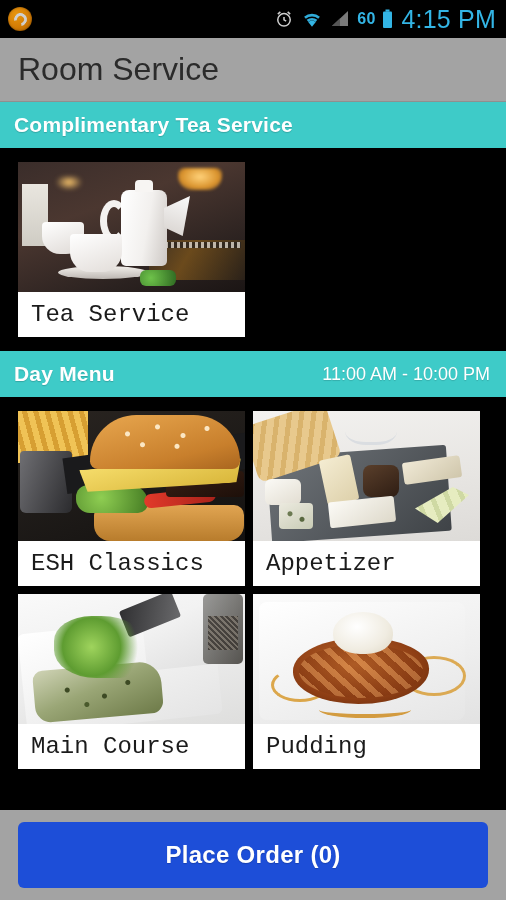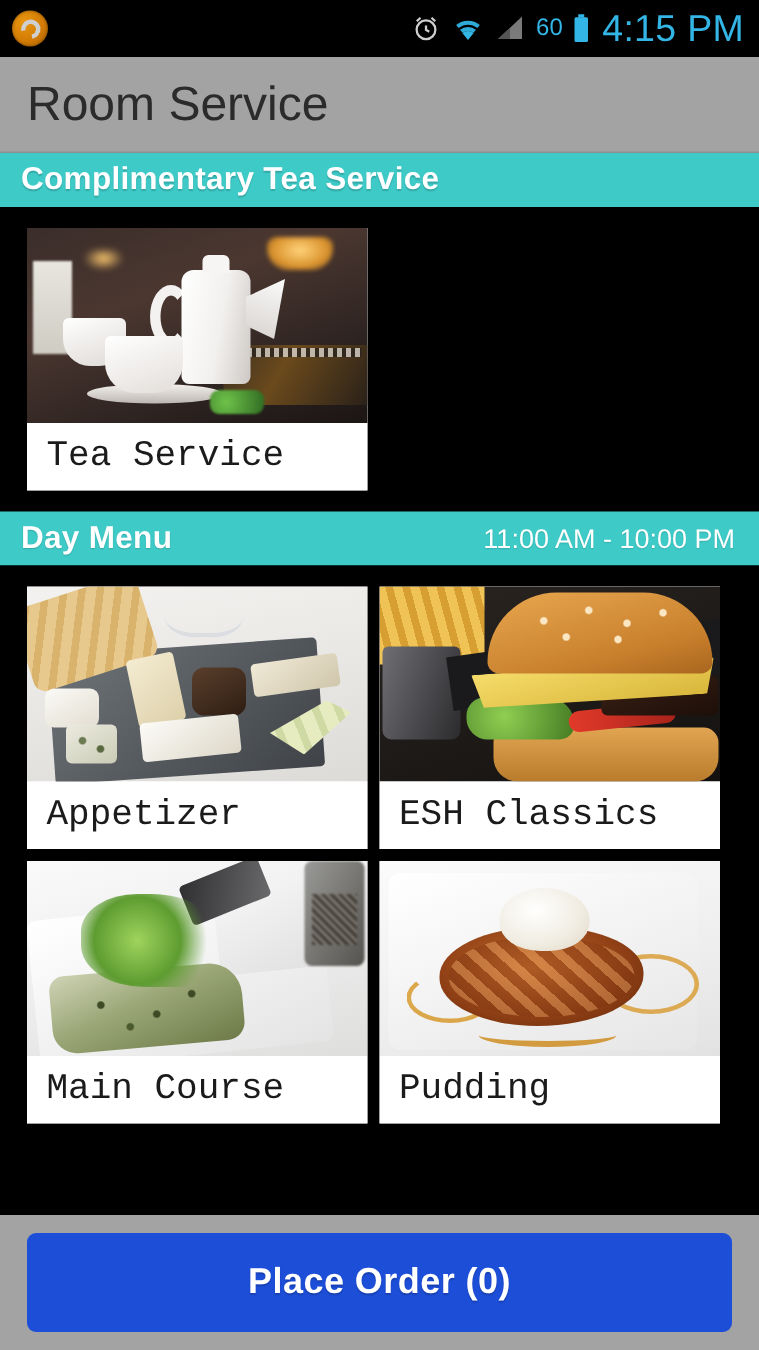--- a/index.html
+++ b/index.html
@@ -25,34 +25,34 @@
   .app-logo .swirl {
     width:13px; height:13px; border-radius:50%;
     border:3px solid #cfcfcf; border-bottom-color:transparent;
     transform:rotate(35deg);
   }
   .status-right {
     margin-left:auto; display:flex; align-items:center; gap:7px;
     color:#33b5e5; font-size:20px; letter-spacing:.2px;
   }
   .ico { display:block; }
-  .sb-num { font-size:16px; color:#33b5e5; font-weight:400; }
+  .sb-num { font-size:16px; color:#33b5e5; font-weight:700; }
   .sb-time { font-size:25px; color:#33b5e5; padding-left:1px; }
 
   
   .titlebar {
     height:64px; background:#a3a3a3; display:flex; align-items:center;
     padding-left:18px;
     border-bottom:1px solid #8f8f8f;
   }
   .titlebar .title { font-size:32px; color:#2b2b2b; font-weight:400; }
 
   
   .section-head {
-    height:36px; background:#3ecbc8; display:flex; align-items:center;
+    height:46px; background:#3ecbc8; display:flex; align-items:center;
     padding:0 16px 0 14px; color:#fff;
   }
   .section-head .sh-title {
     font-size:21px; font-weight:bold; letter-spacing:.2px;
     text-shadow:0 1px 1px rgba(0,0,0,.18);
   }
   .section-head .sh-time {
     margin-left:auto; font-size:18px; font-weight:400;
     text-shadow:0 1px 1px rgba(0,0,0,.15);
   }
@@ -298,59 +298,59 @@
 
   <div class="section-head">
     <span class="sh-title">Day Menu</span>
     <span class="sh-time">11:00 AM - 10:00 PM</span>
   </div>
   <div class="section-body">
     <div class="grid">
 
       <div class="card">
         <div class="card-photo">
+          <div class="ph ph-burger">
+            <div class="fries"></div>
+              <div class="cup"></div>
+              <div class="board"></div>
+            <div class="bunb"></div>
+              <div class="lettuce"></div>
+              <div class="tomato"></div>
+            <div class="patty"></div>
+              <div class="cheese"></div>
+              <div class="bun"></div>
+          </div>
+        </div>
+        <div class="card-label">
+          <span>ESH Classics</span>
+        </div>
+      </div>
+
+      <div class="card">
+        <div class="card-photo">
           <div class="ph ph-app">
             <div class="slate"></div>
               <div class="crackers"></div>
               <div class="glass"></div>
             <div class="c3"></div>
               <div class="c1"></div>
               <div class="c2"></div>
             <div class="c4"></div>
               <div class="c5"></div>
               <div class="c6"></div>
               <div class="apple"></div>
           </div>
         </div>
         <div class="card-label">
           <span>Appetizer</span>
         </div>
       </div>
 
       <div class="card">
         <div class="card-photo">
-          <div class="ph ph-burger">
-            <div class="fries"></div>
-              <div class="cup"></div>
-              <div class="board"></div>
-            <div class="bunb"></div>
-              <div class="lettuce"></div>
-              <div class="tomato"></div>
-            <div class="patty"></div>
-              <div class="cheese"></div>
-              <div class="bun"></div>
-          </div>
-        </div>
-        <div class="card-label">
-          <span>ESH Classics</span>
-        </div>
-      </div>
-
-      <div class="card">
-        <div class="card-photo">
           <div class="ph ph-main">
             <div class="plate"></div>
               <div class="plate2"></div>
               <div class="pepper"></div>
             <div class="cutlery"></div>
               <div class="steak"></div>
               <div class="herb"></div>
           </div>
         </div>
         <div class="card-label">

